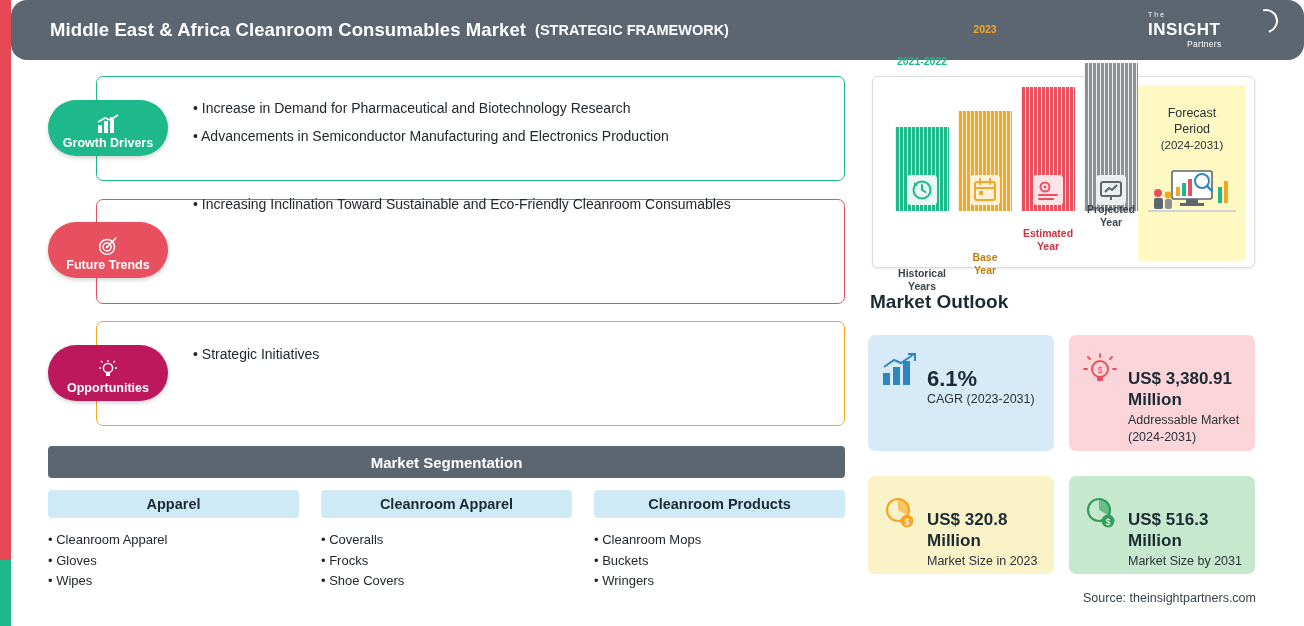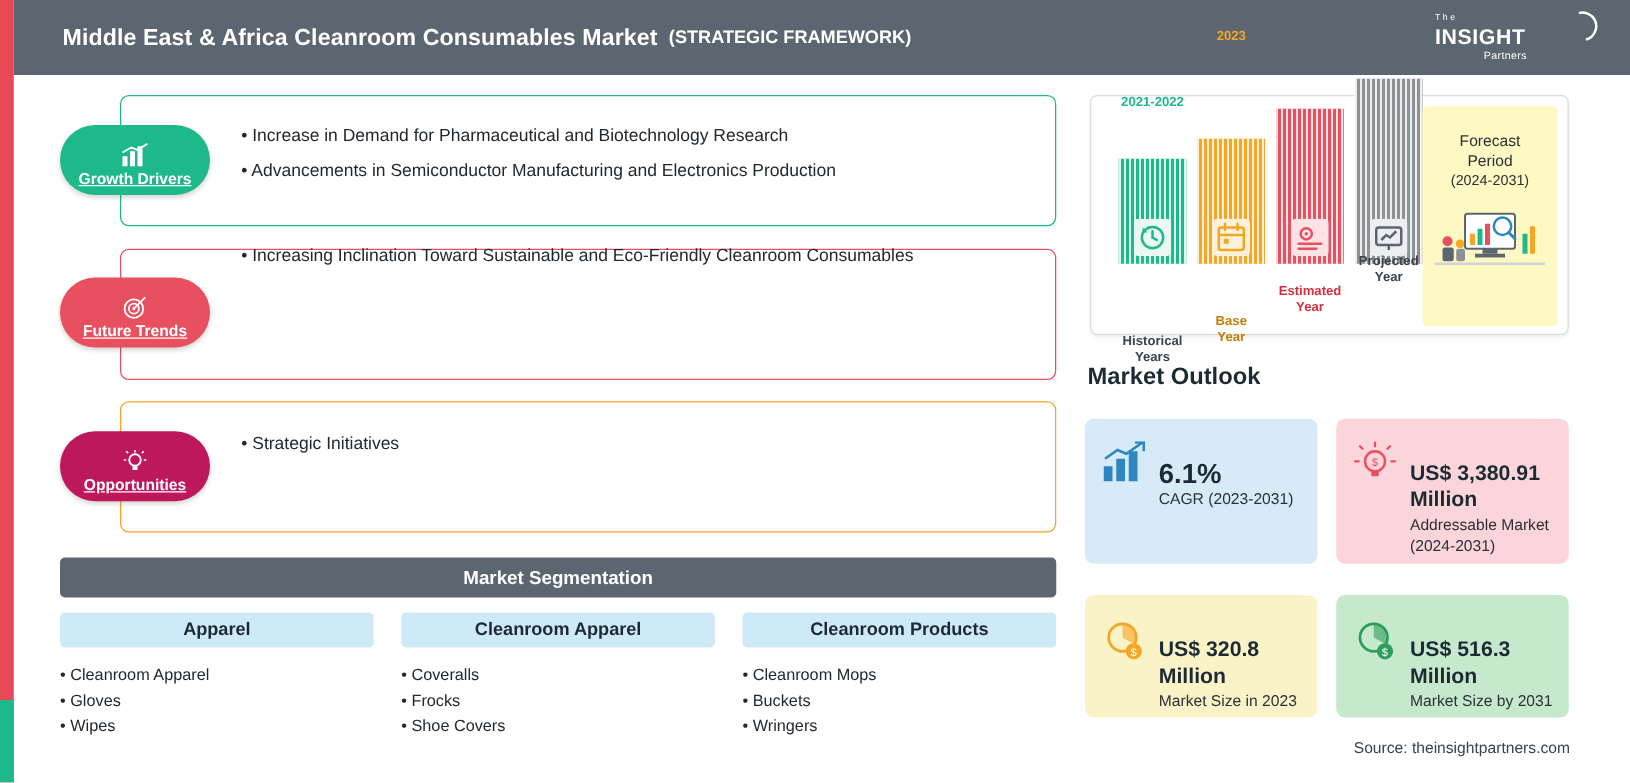--- a/index.html
+++ b/index.html
@@ -23,21 +23,21 @@
   .left-rail-bottom {
     position: absolute; left: 0; top: 560px;
     width: 11px; height: 66px;
     background: #1eb98b;
   }
   
   .header {
     position: absolute; left: 11px; top: 0;
     width: 1293px; height: 60px;
     background: #5c6670;
-    display: flex; align-items: center;
+    display: flex; align-items: center; border-radius: 16px;
   }
   .header-title {
     margin-left: 39px;
     color: #ffffff;
     font-size: 18.5px;
     font-weight: bold;
     letter-spacing: .1px;
   }
   .header-sub {
     margin-left: 9px;
@@ -82,21 +82,20 @@
 
   .pill {
     position: absolute;
     width: 120px; height: 56px;
     border-radius: 28px;
     color: #fff;
     display: flex; flex-direction: column;
     align-items: center; justify-content: flex-end;
     padding-bottom: 6px;
     box-shadow: 0 2px 4px rgba(0,0,0,.18);
-    text-decoration: underline;
   }
   .pill-label { font-size: 12.5px; font-weight: bold; line-height: 14px; }
   .pill-growth { left: 48px; top: 100px; background:#1eb98b; }
   .pill-trends { left: 48px; top: 222px; background:#e8505f; }
   .pill-opps   { left: 48px; top: 345px; background:#be185d; }
   .pill-icon { margin-bottom: 2px; height: 20px; display:flex; align-items:flex-end; }
 
   .bullets {
     position: absolute;
     font-size: 14px;
@@ -292,21 +291,21 @@
       <div class="seg-item">Cleanroom Mops</div>
       <div class="seg-item">Buckets</div>
       <div class="seg-item">Wringers</div>
     </div>
   </div>
 
   <div class="forecast">
     <div class="bars">
 
       <div class="barcol" style="left:12px;">
-        <div class="barlabel" style="top:-72px;color:#1eb98b;margin-top:21px;">2021-2022</div>
+        <div class="barlabel" style="top:-72px;color:#1eb98b;">2021-2022</div>
         <div class="barbody" style="height:84px;background-color:#1eb98b;">
           <div class="baricon">
             <svg width="30" height="30" viewBox="0 0 30 30">
               <rect x="0" y="0" width="30" height="30" rx="4" fill="#e9f8f3"></rect>
               <circle cx="15" cy="15" r="8.5" fill="none" stroke="#1eb98b" stroke-width="2"></circle>
               <path d="M15 10 V15 L18.5 17" stroke="#1eb98b" stroke-width="2" fill="none" stroke-linecap="round"></path>
               <path d="M7 11 L7 7 L11 11 Z" fill="#1eb98b"></path>
             </svg>
           </div>
         </div>

